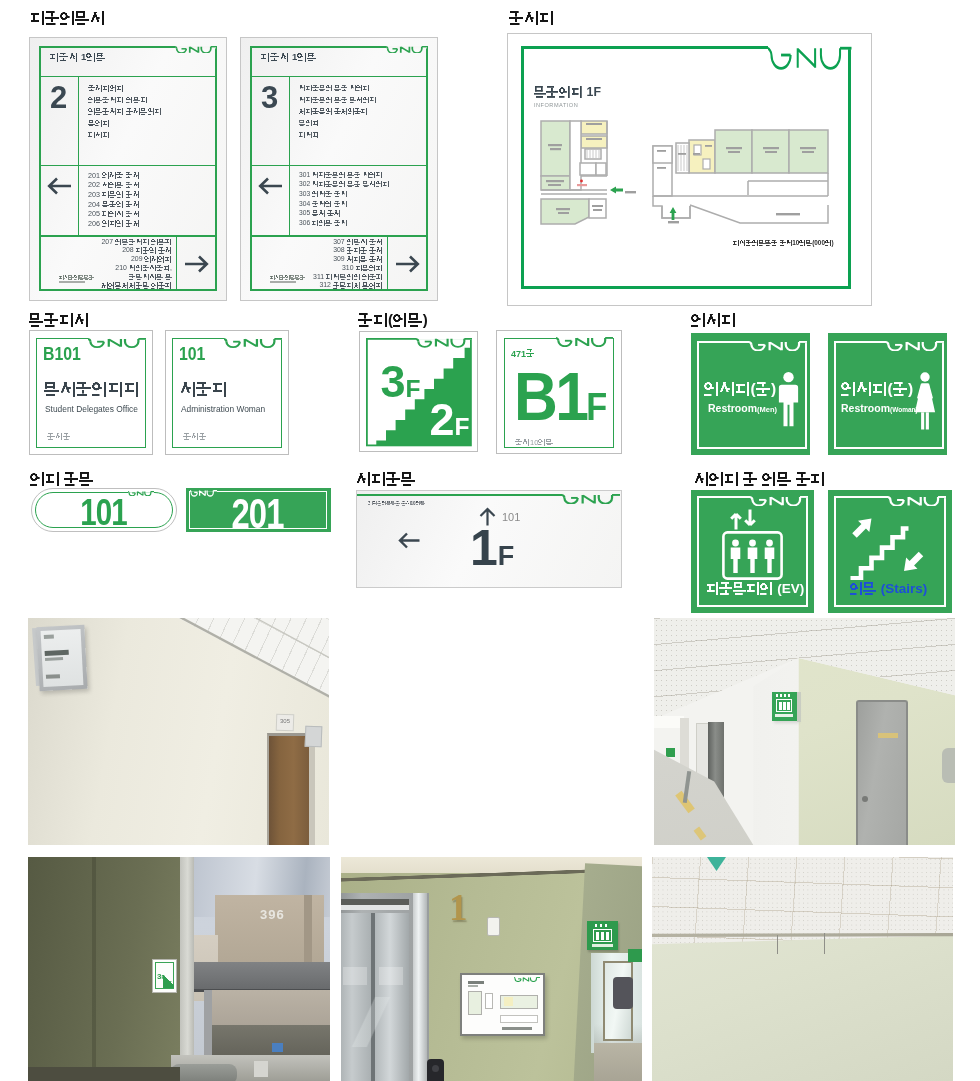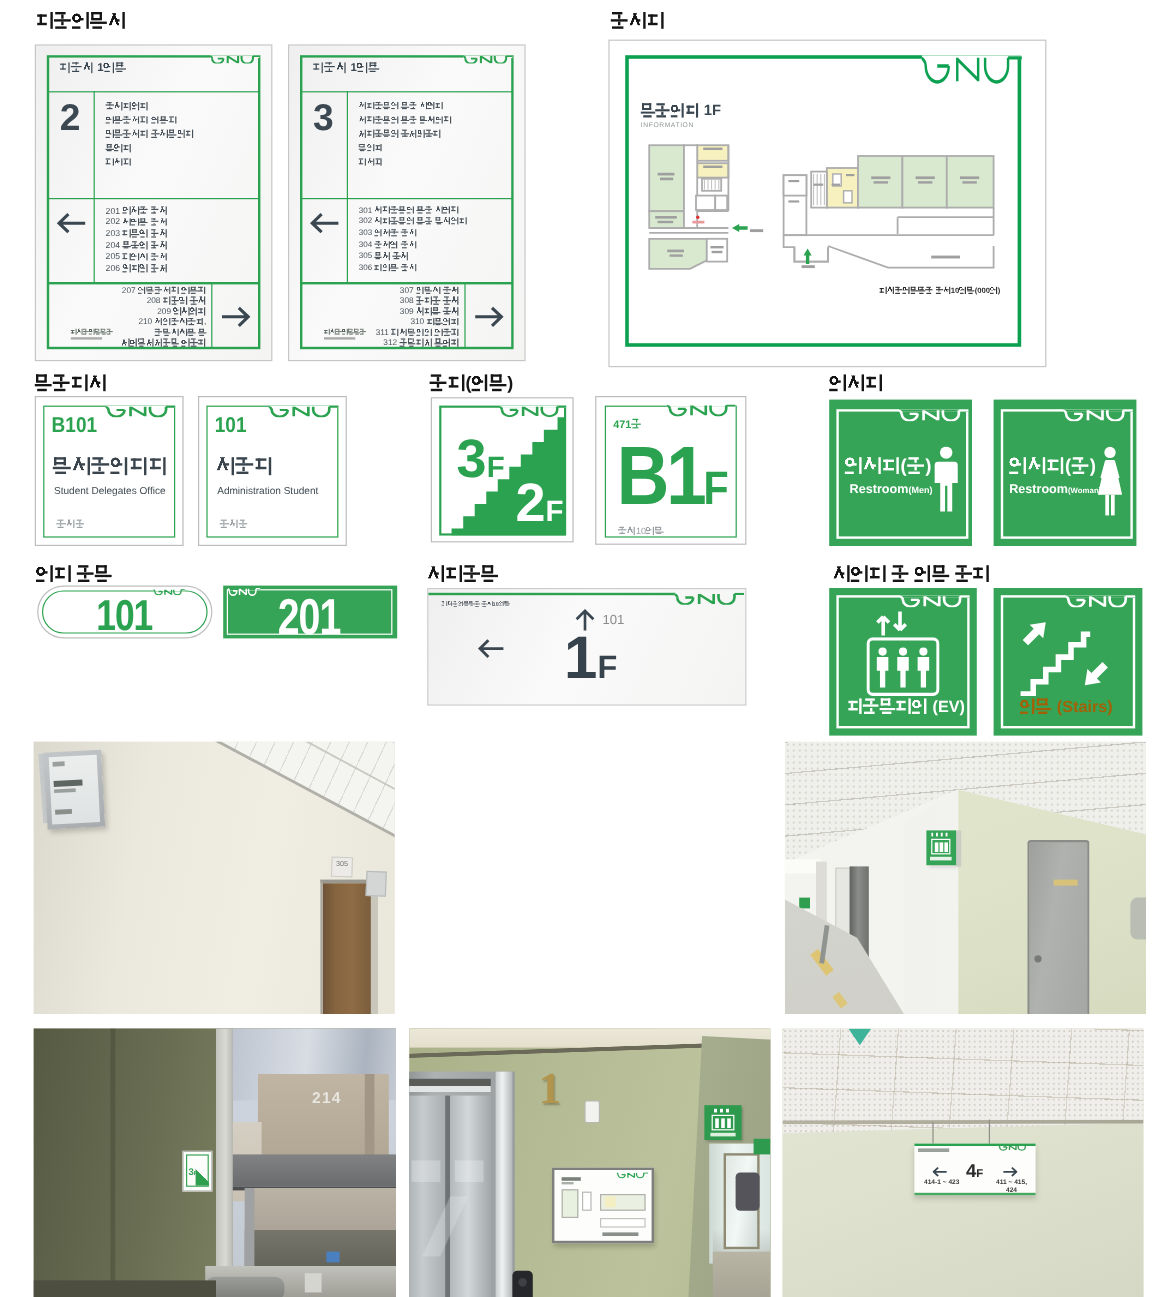--- a/index.html
+++ b/index.html
@@ -242,21 +242,21 @@
 <div class="sq" style="left:165px;top:330px;width:124px;height:125px"></div>
 <div class="gb" style="left:172px;top:338px;width:110px;height:110px;border-width:1.8px"></div>
 <svg class="abs" viewBox="0 0 576 122" preserveAspectRatio="none" style="left:223.5px;top:337.8px;width:58.4px;height:10px">
       <rect width="576" height="24" fill="#fff"></rect>
       <g stroke="#2ba24f" stroke-width="22" fill="none">
         <use href="#gnu"></use>
       </g>
     </svg>
 <div class="abs" style="left:179px;top:345px;font-weight:bold;font-size:18px;line-height:1;color:#2ba24f"><span style="display:inline-block;transform:scaleX(.88);transform-origin:0 0">101</span></div>
 <div class="abs" style="left:180px;top:380px;font-weight:bold;font-size:16px;color:#39444c;letter-spacing:.2px"><i class="t"></i><i class="w"></i><i class="q"></i></div>
-<div class="abs" style="left:181px;top:404px;font-size:8.4px;color:#3f4b52">Administration Student</div>
+<div class="abs" style="left:181px;top:404px;font-size:8.4px;color:#3f4b52">Administration Woman</div>
 <div class="abs" style="left:183px;top:432px;font-size:8px;color:#9aa0a4"><i class="w"></i><i class="t"></i><i class="w"></i></div>
 
 <div class="sq" style="left:359px;top:331px;width:119px;height:121px"></div>
 <svg class="abs" style="left:359px;top:331px" width="119" height="121" viewBox="0 0 119 121">
  <g fill="#2ba24f">
         <path d="M17.3 115V109.5H27V99.2H36.6V88.9H46.2V78.6H55.8V68.3H65.4V58H75V47.7H84.6V37.4H94.2V27.1H105.6V16.8H112V115Z"></path>
       </g>
  <rect x="7.9" y="7.9" width="104" height="106.5" fill="none" stroke="#2ba24f" stroke-width="1.8"></rect>
  <text x="21.5" y="66.3" font-family="Liberation Sans" font-weight="bold" font-size="45" fill="#2ba24f">3<tspan font-size="24.5">F</tspan></text>
  <text x="70.5" y="103.5" font-family="Liberation Sans" font-weight="bold" font-size="45" fill="#fff">2<tspan font-size="24.5">F</tspan></text>
@@ -380,21 +380,21 @@
       <rect width="576" height="24" fill="#36a457"></rect>
       <g stroke="#fff" stroke-width="22" fill="none">
         <use href="#gnu"></use>
       </g>
     </svg>
 <svg class="abs" style="left:845px;top:508px" width="82" height="72" viewBox="0 0 82 72">
  <path d="M5.5 70.3H16V60.2H26.5V49.9H37V39.6H47.5V29.3H58V20.5H63.5" fill="none" stroke="#fff" stroke-width="4.6"></path>
  <path d="M0 -3.2H13V-8L24 0 13 8V3.2H0z" fill="#fff" transform="translate(9.5,27.5) rotate(-45)"></path>
  <path d="M0 -3.2H13V-8L24 0 13 8V3.2H0z" fill="#fff" transform="translate(76,46) rotate(135)"></path>
 </svg>
-<div class="abs" style="left:850px;top:581px;font-weight:bold;font-size:13.5px;color:#a16207"><i class="e"></i><i class="r"></i> (Stairs)</div>
+<div class="abs" style="left:850px;top:581px;font-weight:bold;font-size:13.5px;color:#1d4ed8"><i class="e"></i><i class="r"></i> (Stairs)</div>
 
 <div class="abs" style="left:28px;top:618px;width:301px;height:227px;overflow:hidden;background:linear-gradient(100deg,#dbd9cd,#ebe9dd 30%,#f0eee3 62%,#e9e7da)">
  <div class="abs" style="inset:0;background:#f4f4f1;clip-path:polygon(50% 0,100% 0,100% 35%)"></div>
  <div class="abs" style="inset:0;background:repeating-linear-gradient(115deg,rgba(165,165,158,.3) 0 1px,transparent 1px 14px),repeating-linear-gradient(28deg,rgba(165,165,158,.22) 0 1px,transparent 1px 34px);clip-path:polygon(50% 0,100% 0,100% 35%)"></div>
  <svg class="abs" style="left:0;top:0" width="301" height="227">
         <line x1="150" y1="-2" x2="302" y2="79" stroke="#b0b0a8" stroke-width="2.4"></line>
         <line x1="228" y1="0" x2="302" y2="40" stroke="#c6c6bf" stroke-width="1.2"></line>
       </svg>
  <div class="abs" style="left:6px;top:10px;width:5px;height:58px;background:#c6c9ca;transform:rotate(-4deg)"></div>
  <div class="abs" style="left:10px;top:8px;width:48px;height:64px;background:linear-gradient(160deg,#c4c7c9,#a8abad);transform:rotate(-3deg);box-shadow:2px 3px 4px rgba(0,0,0,.18)">
@@ -440,21 +440,21 @@
  <div class="abs" style="left:208px;top:178px;width:6px;height:6px;border-radius:50%;background:#787a77"></div>
  <div class="abs" style="left:288px;top:130px;width:13px;height:35px;background:#b9bdb4;border-radius:6px 0 0 6px"></div>
 </div>
 
 <div class="abs" style="left:28px;top:857px;width:302px;height:224px;overflow:hidden;background:linear-gradient(100deg,#565a43,#6a6e53 35%,#7d8162 60%,#898d6e)">
  <div class="abs" style="left:64px;top:0;width:4px;height:224px;background:rgba(60,62,46,.35)"></div>
  <div class="abs" style="left:152px;top:0;width:14px;height:224px;background:linear-gradient(90deg,#c2c3bd,#d9dad4 55%,#b9bab4)"></div>
  <div class="abs" style="left:166px;top:0;width:136px;height:227px;background:linear-gradient(#c6cdd8,#cdd3dc 30%,#c2c8d0)"></div>
  <div class="abs" style="left:166px;top:0;width:136px;height:60px;background:linear-gradient(95deg,#bec5d0,#d8dde4 45%,#aab3bf 80%,#c5cbd4)"></div>
  <div class="abs" style="left:187px;top:38px;width:109px;height:70px;background:linear-gradient(#c0b4a2,#b2a795)"></div>
- <div class="abs" style="left:232px;top:50px;font-weight:bold;font-size:13px;color:#e8e6e0;letter-spacing:1px">214</div>
+ <div class="abs" style="left:232px;top:50px;font-weight:bold;font-size:13px;color:#e8e6e0;letter-spacing:1px">396</div>
  <div class="abs" style="left:276px;top:38px;width:8px;height:70px;background:#a29786"></div>
  <div class="abs" style="left:166px;top:78px;width:24px;height:66px;background:linear-gradient(#d5cec2,#c9c2b4)"></div>
  <div class="abs" style="left:166px;top:105px;width:136px;height:30px;background:linear-gradient(#808284,#696b6d);border-bottom:3px solid #4c4e50"></div>
  <div class="abs" style="left:176px;top:133px;width:126px;height:75px;background:linear-gradient(#bab2a5,#aaa296 55%,#99917f)"></div>
  <div class="abs" style="left:176px;top:168px;width:126px;height:40px;background:linear-gradient(#77766c,#5f5e55)"></div>
  <div class="abs" style="left:244px;top:186px;width:11px;height:9px;background:#4a7fc0"></div>
  <div class="abs" style="left:176px;top:133px;width:8px;height:94px;background:#9fa1a3"></div>
  <div class="abs" style="left:143px;top:198px;width:159px;height:29px;background:linear-gradient(#c2c2bc,#9a9a92)"></div>
  <div class="abs" style="left:143px;top:207px;width:66px;height:20px;background:linear-gradient(#9a9d98,#7a7d78);border-radius:8px"></div>
  <div class="abs" style="left:226px;top:204px;width:14px;height:16px;background:#d5d5d0"></div>
@@ -515,31 +515,14 @@
  <div class="abs" style="left:91px;top:208px;width:7px;height:7px;border-radius:50%;background:#3f4045"></div>
 </div>
 
 <div class="abs" style="left:652px;top:857px;width:301px;height:224px;overflow:hidden;background:linear-gradient(160deg,#e4e7d6,#dde1cd 50%,#d4d8c4)">
  <div class="abs" style="inset:0;background:#efeeea;clip-path:polygon(0 0,100% 0,100% 35%,0 39%)"></div>
  <div class="abs" style="inset:0;background:radial-gradient(rgba(125,120,105,.28) 0 .5px,transparent .75px) 0 0/4.4px 4.4px,repeating-linear-gradient(94deg,rgba(168,155,130,.32) 0 1px,transparent 1px 48px),repeating-linear-gradient(2deg,rgba(168,155,130,.38) 0 1px,transparent 1px 29px);clip-path:polygon(0 0,100% 0,100% 35%,0 39%)"></div>
  <div class="abs" style="left:0;top:76px;width:301px;height:4px;background:linear-gradient(91deg,#b5b2a2,#a8a696);clip-path:polygon(0 20%,100% 0,100% 80%,0 100%)"></div>
  <div class="abs" style="left:55px;top:0;width:19px;height:14px;background:#3db39a;clip-path:polygon(0 0,100% 0,50% 100%)"></div>
  <div class="abs" style="left:124.5px;top:78px;width:1.6px;height:19px;background:#8f8f88"></div>
  <div class="abs" style="left:171.5px;top:76px;width:1.6px;height:21px;background:#8f8f88"></div>
- <div class="abs" style="left:110px;top:96px;width:101px;height:43px;background:#fdfdfc;border-top:2.5px solid #2ba24f;border-bottom:2px solid #49a860;box-shadow:0 3px 4px rgba(90,90,80,.25)">
-  <div class="abs" style="left:3px;top:2px;width:26px;height:2.5px;background:#9aa09c"></div>
-  <svg class="abs" viewBox="0 0 576 122" preserveAspectRatio="none" style="left:70px;top:-1px;width:26px;height:5px">
-          <g stroke="#3a9a55" stroke-width="26" fill="none">
-            <use href="#gnu"></use>
-          </g>
-        </svg>
-  <div class="abs" style="left:43px;top:13px;font-weight:bold;font-size:15.5px;color:#2b2b2b">4<span style="font-size:9.5px">F</span></div>
-  <svg class="ar abs" style="left:15px;top:17px" width="12" height="9" viewBox="0 0 12 9" stroke-width="1.5">
-          <path d="M12 4.5H1M4.8 1L1 4.5l3.8 3.5"></path>
-        </svg>
-  <svg class="ar abs" style="left:74px;top:17px" width="12" height="9" viewBox="0 0 12 9" stroke-width="1.5">
-          <path d="M0 4.5h11M7.2 1L11 4.5 7.2 8"></path>
-        </svg>
-  <div class="abs" style="left:8px;top:28px;font-size:5.5px;font-weight:bold;color:#3a3a3a">414-1 ~ 423</div>
-  <div class="abs" style="left:68px;top:28px;font-size:5.5px;font-weight:bold;color:#3a3a3a;text-align:center;line-height:6px">411 ~ 415,<br>424</div>
- </div>
 </div>
 
 </div>
 </body></html>

